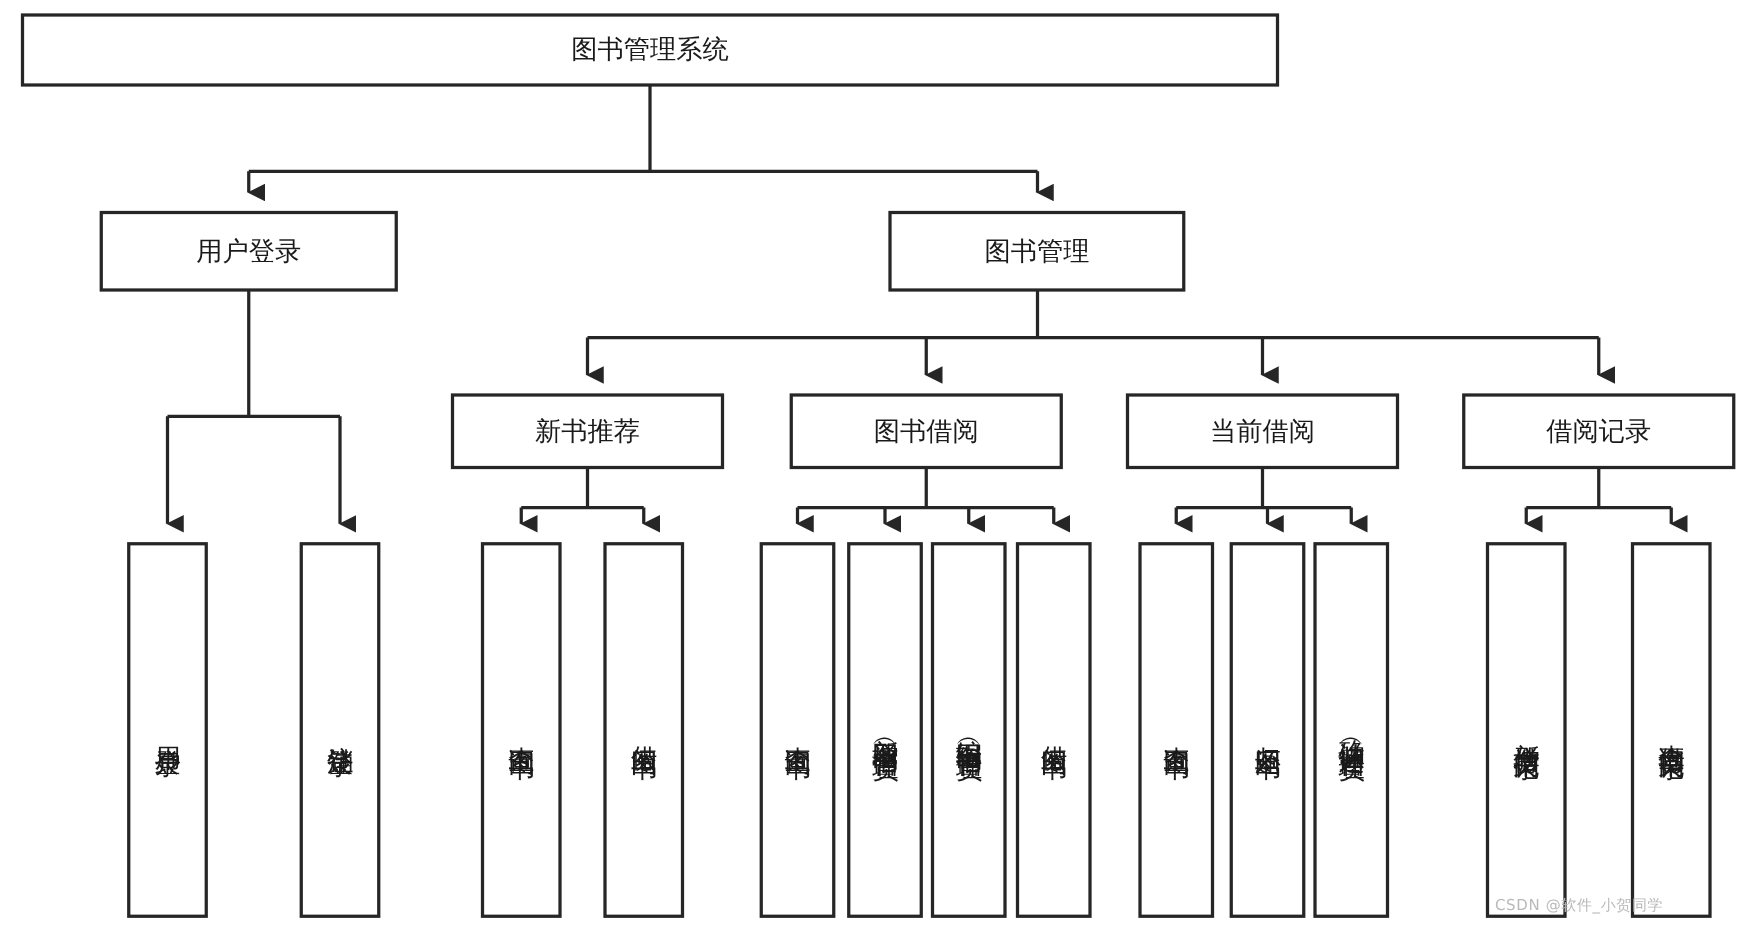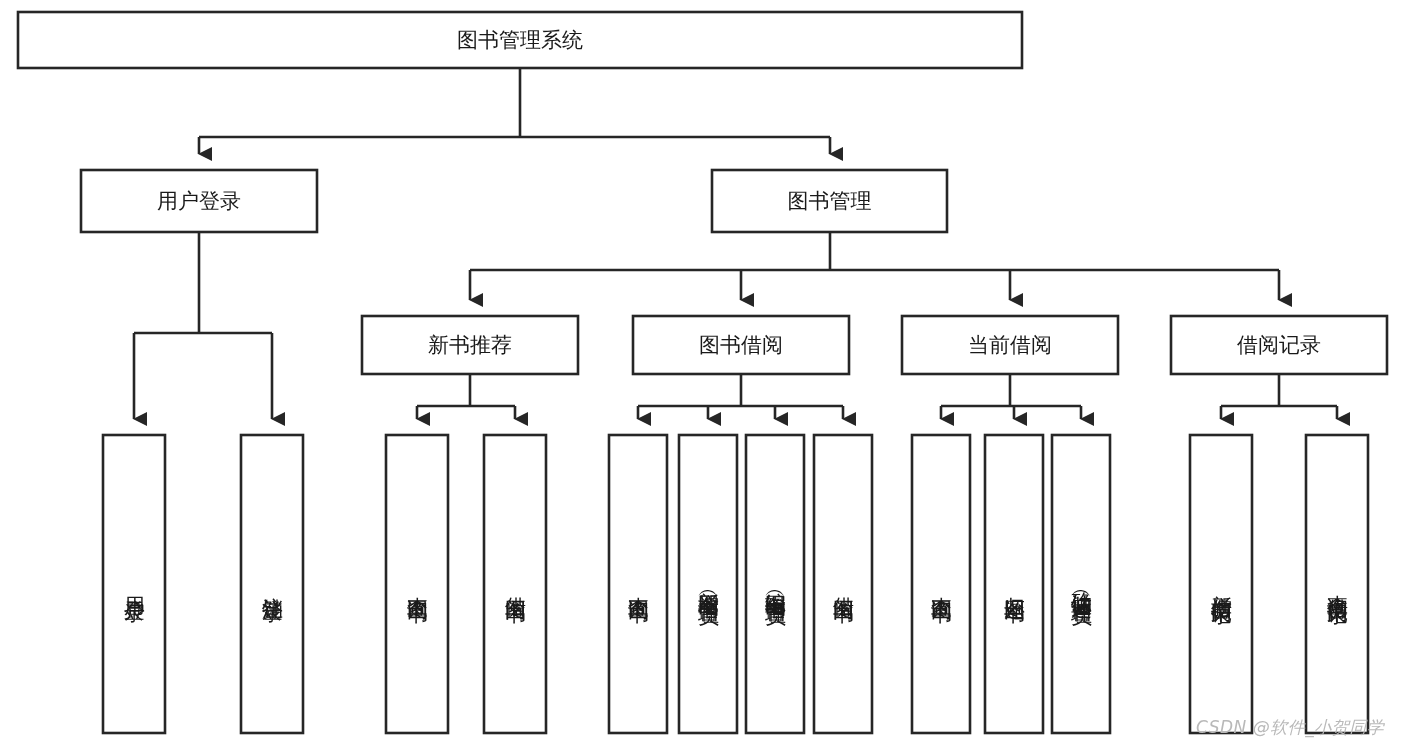--- a/index.html
+++ b/index.html
@@ -59,25 +59,24 @@
     font-family: "DejaVu Sans", "Liberation Sans", sans-serif;
     font-size: 21px;
     line-height: 1.18;
     letter-spacing: 2px;
     color: #1a1a1a;
     white-space: nowrap;
   }
   .watermark {
     position: absolute;
     font-family: "DejaVu Sans", "Liberation Sans", sans-serif;
-    font-size: 17px;
+    font-size: 12px;
     color: #b9b9b9;
     white-space: nowrap;
     letter-spacing: 0.5px;
-    font-style: italic;
   }
 </style>
 </head>
 <body>
 
 <div id="diagram-root">
 
   <svg id="tree-svg" viewBox="0 0 1405 747">
     <defs>
       <marker id="arrow" viewBox="0 0 12 14" refX="11" refY="7" markerWidth="12" markerHeight="14" orient="auto-start-reverse">

